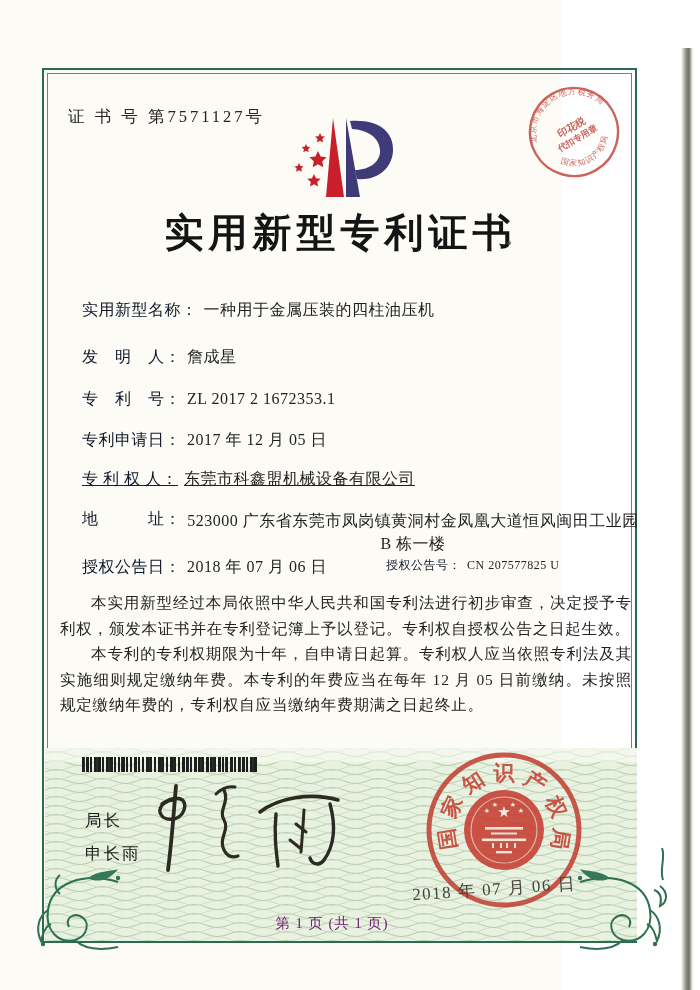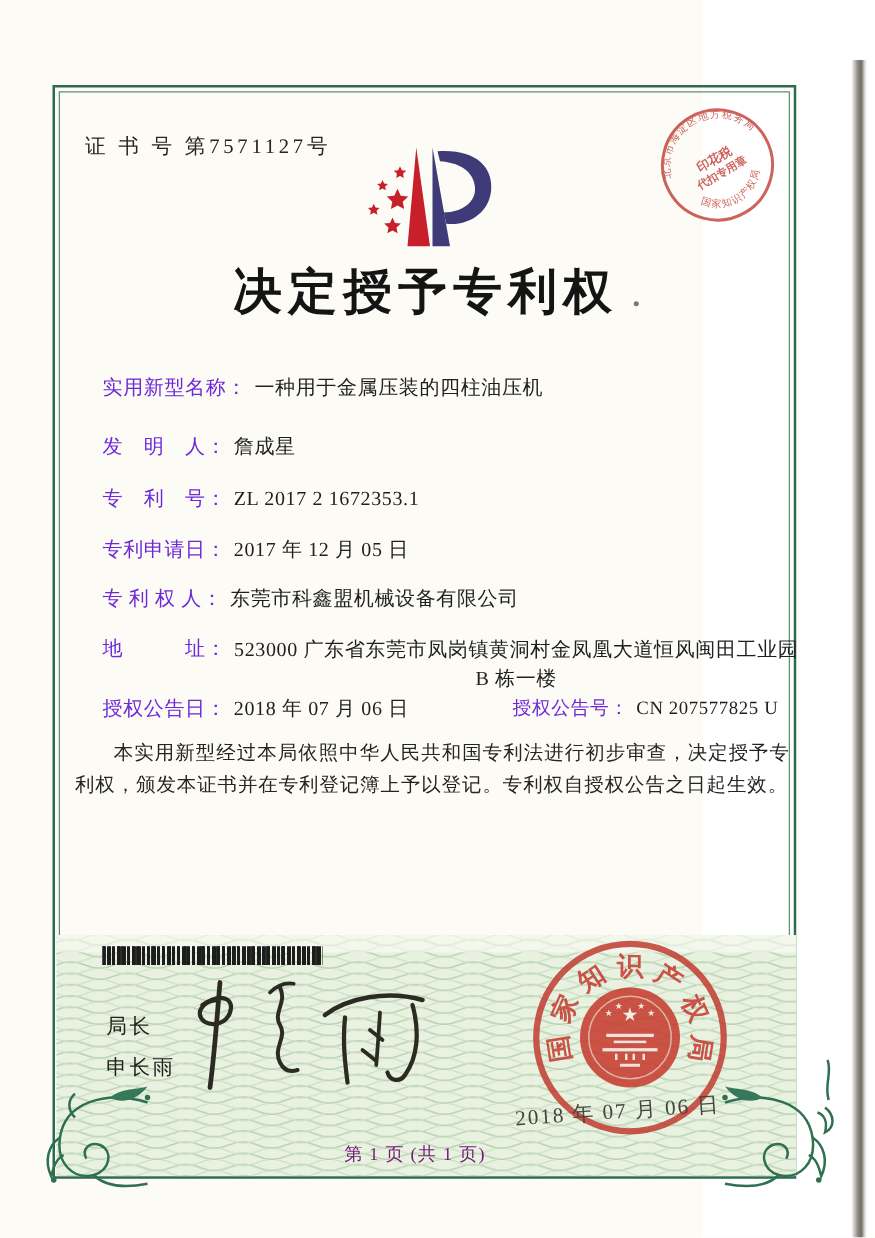--- a/index.html
+++ b/index.html
@@ -43,31 +43,31 @@
     text-align:center;
     font-size:39px;font-weight:bold;color:#141414;
     letter-spacing:5px;
   }
   .scan-dot{
     position:absolute;left:507px;top:241px;width:4px;height:4px;
     background:#4a4a46;border-radius:50%;opacity:.75;
   }
   .fields{position:absolute;left:82px;top:300px;width:560px;}
   .frow{position:absolute;left:0;font-size:16px;color:#1f1f1f;letter-spacing:.5px;white-space:nowrap;}
-  .flabel{color:#6d28d9;}
+  .flabel{color:#0f172a;}
   .fval{margin-left:6px;}
   .fval-block{display:inline-block;vertical-align:top;white-space:normal;width:452px;line-height:23px;}
   .r1{top:0px;}
   .r2{top:47px;}
   .r3{top:89px;}
   .r4{top:130px;}
-  .r5{top:169px;}
+  .r5{top:169px;text-decoration:underline;}
   .r6{top:209px;text-align:center;}
   .r7{top:257px;}
-  .frow-right{position:absolute;left:328px;top:257px;font-size:15px;color:#1f1f1f;letter-spacing:.5px;white-space:nowrap;}
+  .frow-right{position:absolute;left:304px;top:257px;font-size:12px;color:#1f1f1f;letter-spacing:.5px;white-space:nowrap;}
   .paragraphs{
     position:absolute;left:60px;top:590px;width:572px;
     font-size:15.5px;line-height:25.5px;color:#242420;
     text-align:justify;letter-spacing:.8px;
   }
   .paragraphs p{margin:0;text-indent:2em;}
   .barcode{
     position:absolute;left:82px;top:757px;width:176px;height:15px;
     background-image:
       repeating-linear-gradient(90deg,#1d1d1d 0 2px,rgba(0,0,0,0) 2px 4px),
@@ -138,21 +138,21 @@
         <path d="M26,68 l2,4.3 4.7,.5 -3.5,3.2 .9,4.6 -4.1,-2.3 -4.1,2.3 .9,-4.6 -3.5,-3.2 4.7,-.5 Z"></path>
         <polygon points="45,12 38,91 56,91"></polygon>
       </g>
       <g fill="#3f3a78">
         <polygon points="58,12 72,91 58,91"></polygon>
         <path d="M62,15 C92,13 106,27 105,45 C104,64 87,75 69,73 L67,64 C82,64 93,55 92,44 C91,30 78,24 64,23 Z"></path>
       </g>
     </svg>
   </div>
 
-  <div class="page-title">决定授予专利权</div>
+  <div class="page-title">实用新型专利证书</div>
   <div class="scan-dot"></div>
 
   <div class="fields">
     <div class="frow r1">
       <span class="flabel">实用新型名称：</span><span class="fval">一种用于金属压装的四柱油压机</span>
     </div>
     <div class="frow r2">
       <span class="flabel">发　明　人：</span><span class="fval">詹成星</span>
     </div>
     <div class="frow r3">
@@ -170,20 +170,21 @@
     <div class="frow r7">
       <span class="flabel">授权公告日：</span><span class="fval">2018 年 07 月 06 日</span>
     </div>
     <div class="frow-right">
       <span class="flabel">授权公告号：</span><span class="fval">CN 207577825 U</span>
     </div>
   </div>
 
   <div class="paragraphs">
     <p>本实用新型经过本局依照中华人民共和国专利法进行初步审查，决定授予专利权，颁发本证书并在专利登记簿上予以登记。专利权自授权公告之日起生效。</p>
+    <p>本专利的专利权期限为十年，自申请日起算。专利权人应当依照专利法及其实施细则规定缴纳年费。本专利的年费应当在每年 12 月 05 日前缴纳。未按照规定缴纳年费的，专利权自应当缴纳年费期满之日起终止。</p>
   </div>
 
   <div class="barcode"></div>
 
   <div class="signer-title">局长</div>
   <div class="signer-name">申长雨</div>
 
   <div class="signature">
     <svg width="220" height="100" viewBox="0 0 220 100" xmlns="http://www.w3.org/2000/svg" fill="none" stroke="#2b2b22" stroke-linecap="round">
       <path d="M30,26 C44,16 56,20 52,32 C48,44 30,44 28,34 C27,28 34,22 42,22" stroke-width="3.4"></path>

